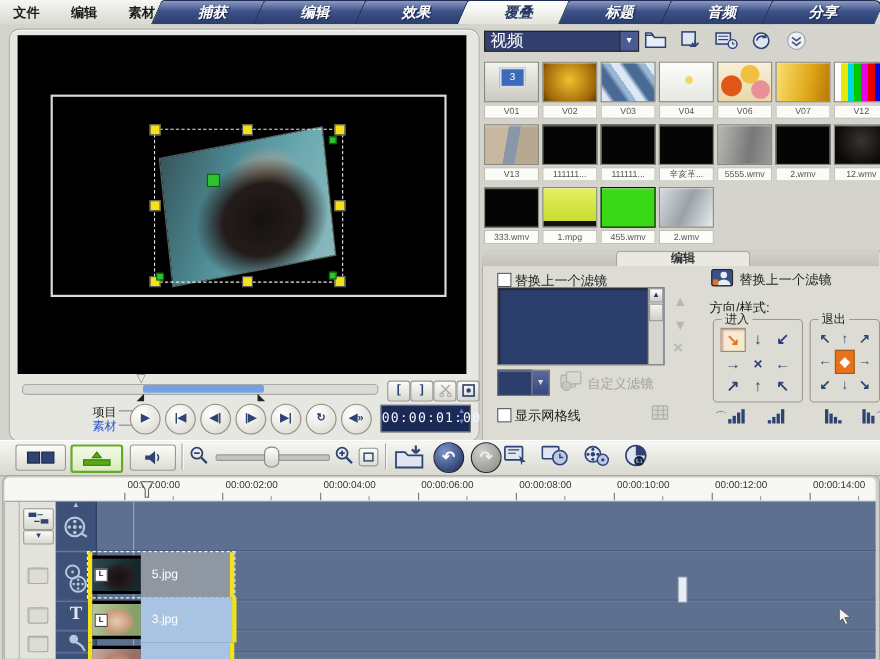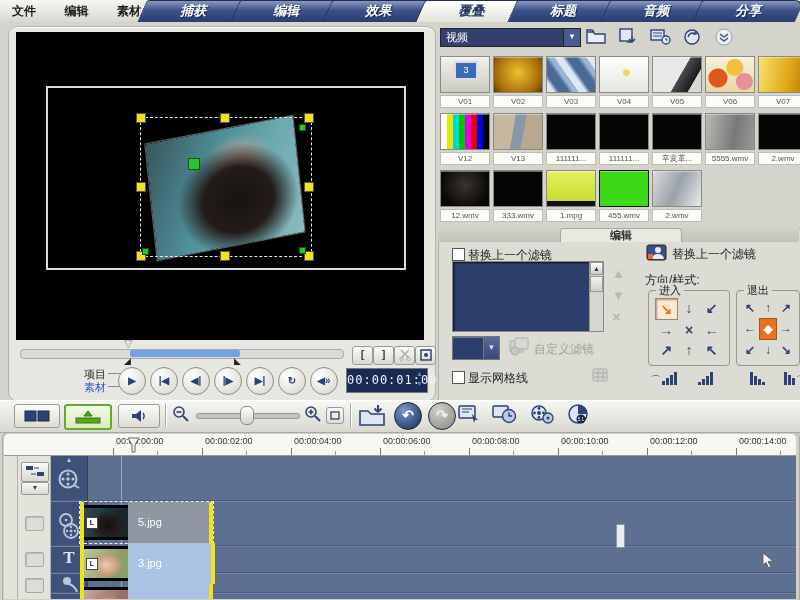--- a/index.html
+++ b/index.html
@@ -49,21 +49,21 @@
   .pb{width:26px;height:26px;border-radius:50%;border:1px solid #8e8e86;
     background:radial-gradient(circle at 35% 30%,#ffffff,#e2e2da 70%,#c8c8c0);
     text-align:center;line-height:25px;font-size:10px;font-weight:bold;color:#2e4373;}
   #timecode{position:absolute;left:346px;top:368px;width:80px;height:23px;background:#1b2a55;
     border:1px solid #777;color:#f4f6ff;font-family:"DejaVu Sans Mono",monospace;
     font-size:12px;letter-spacing:1px;text-align:center;line-height:22px;}
   #tc-spin{position:absolute;left:414px;top:369px;width:11px;height:21px;color:#5f7fd2;
     font-size:7px;line-height:10px;text-align:center;}
   
   #lib-select{position:absolute;left:440px;top:28px;width:118px;height:17px;background:#33406e;
-    color:#fff;font-size:11px;line-height:17px;padding-left:5px;border:1px solid #222;}
+    color:#fff;font-size:15px;line-height:17px;padding-left:5px;border:1px solid #222;}
   #lib-select-arrow{position:absolute;left:563px;top:28px;width:16px;height:17px;background:#4a5a92;
     border:1px solid #222;color:#fff;font-size:8px;text-align:center;line-height:16px;}
   .lib-tool{position:absolute;top:27px;width:24px;height:19px;text-align:center;}
   .lib-tool svg{display:block;margin:1px auto;}
   #lib-grid{position:absolute;left:440px;top:56px;width:360px;height:168px;overflow:hidden;
     display:grid;grid-template-columns:repeat(7,50px);grid-auto-rows:52px;column-gap:3px;row-gap:5px;}
   .lib-item{width:50px;}
   .thumb{width:48px;height:35px;border:1px solid #8a8a82;box-shadow:inset 0 1px 0 rgba(255,255,255,.4);}
   .lib-label{margin-top:2px;height:11px;background:#fbfbf8;border:1px solid #bebeb6;
     font-size:8px;color:#555;text-align:center;line-height:11px;white-space:nowrap;overflow:hidden;}
@@ -338,24 +338,20 @@
     <div class="lib-item">
       <div class="thumb g-bluediag"></div>
       <div class="lib-label">V03</div>
     </div>
 
     <div class="lib-item">
       <div class="thumb g-flower"></div>
       <div class="lib-label">V04</div>
     </div>
 
-    <div class="lib-item">
-      <div class="thumb g-device"></div>
-      <div class="lib-label">V05</div>
-    </div>
 
     <div class="lib-item">
       <div class="thumb g-candy"></div>
       <div class="lib-label">V06</div>
     </div>
 
     <div class="lib-item">
       <div class="thumb g-yellow"></div>
       <div class="lib-label">V07</div>
     </div>

